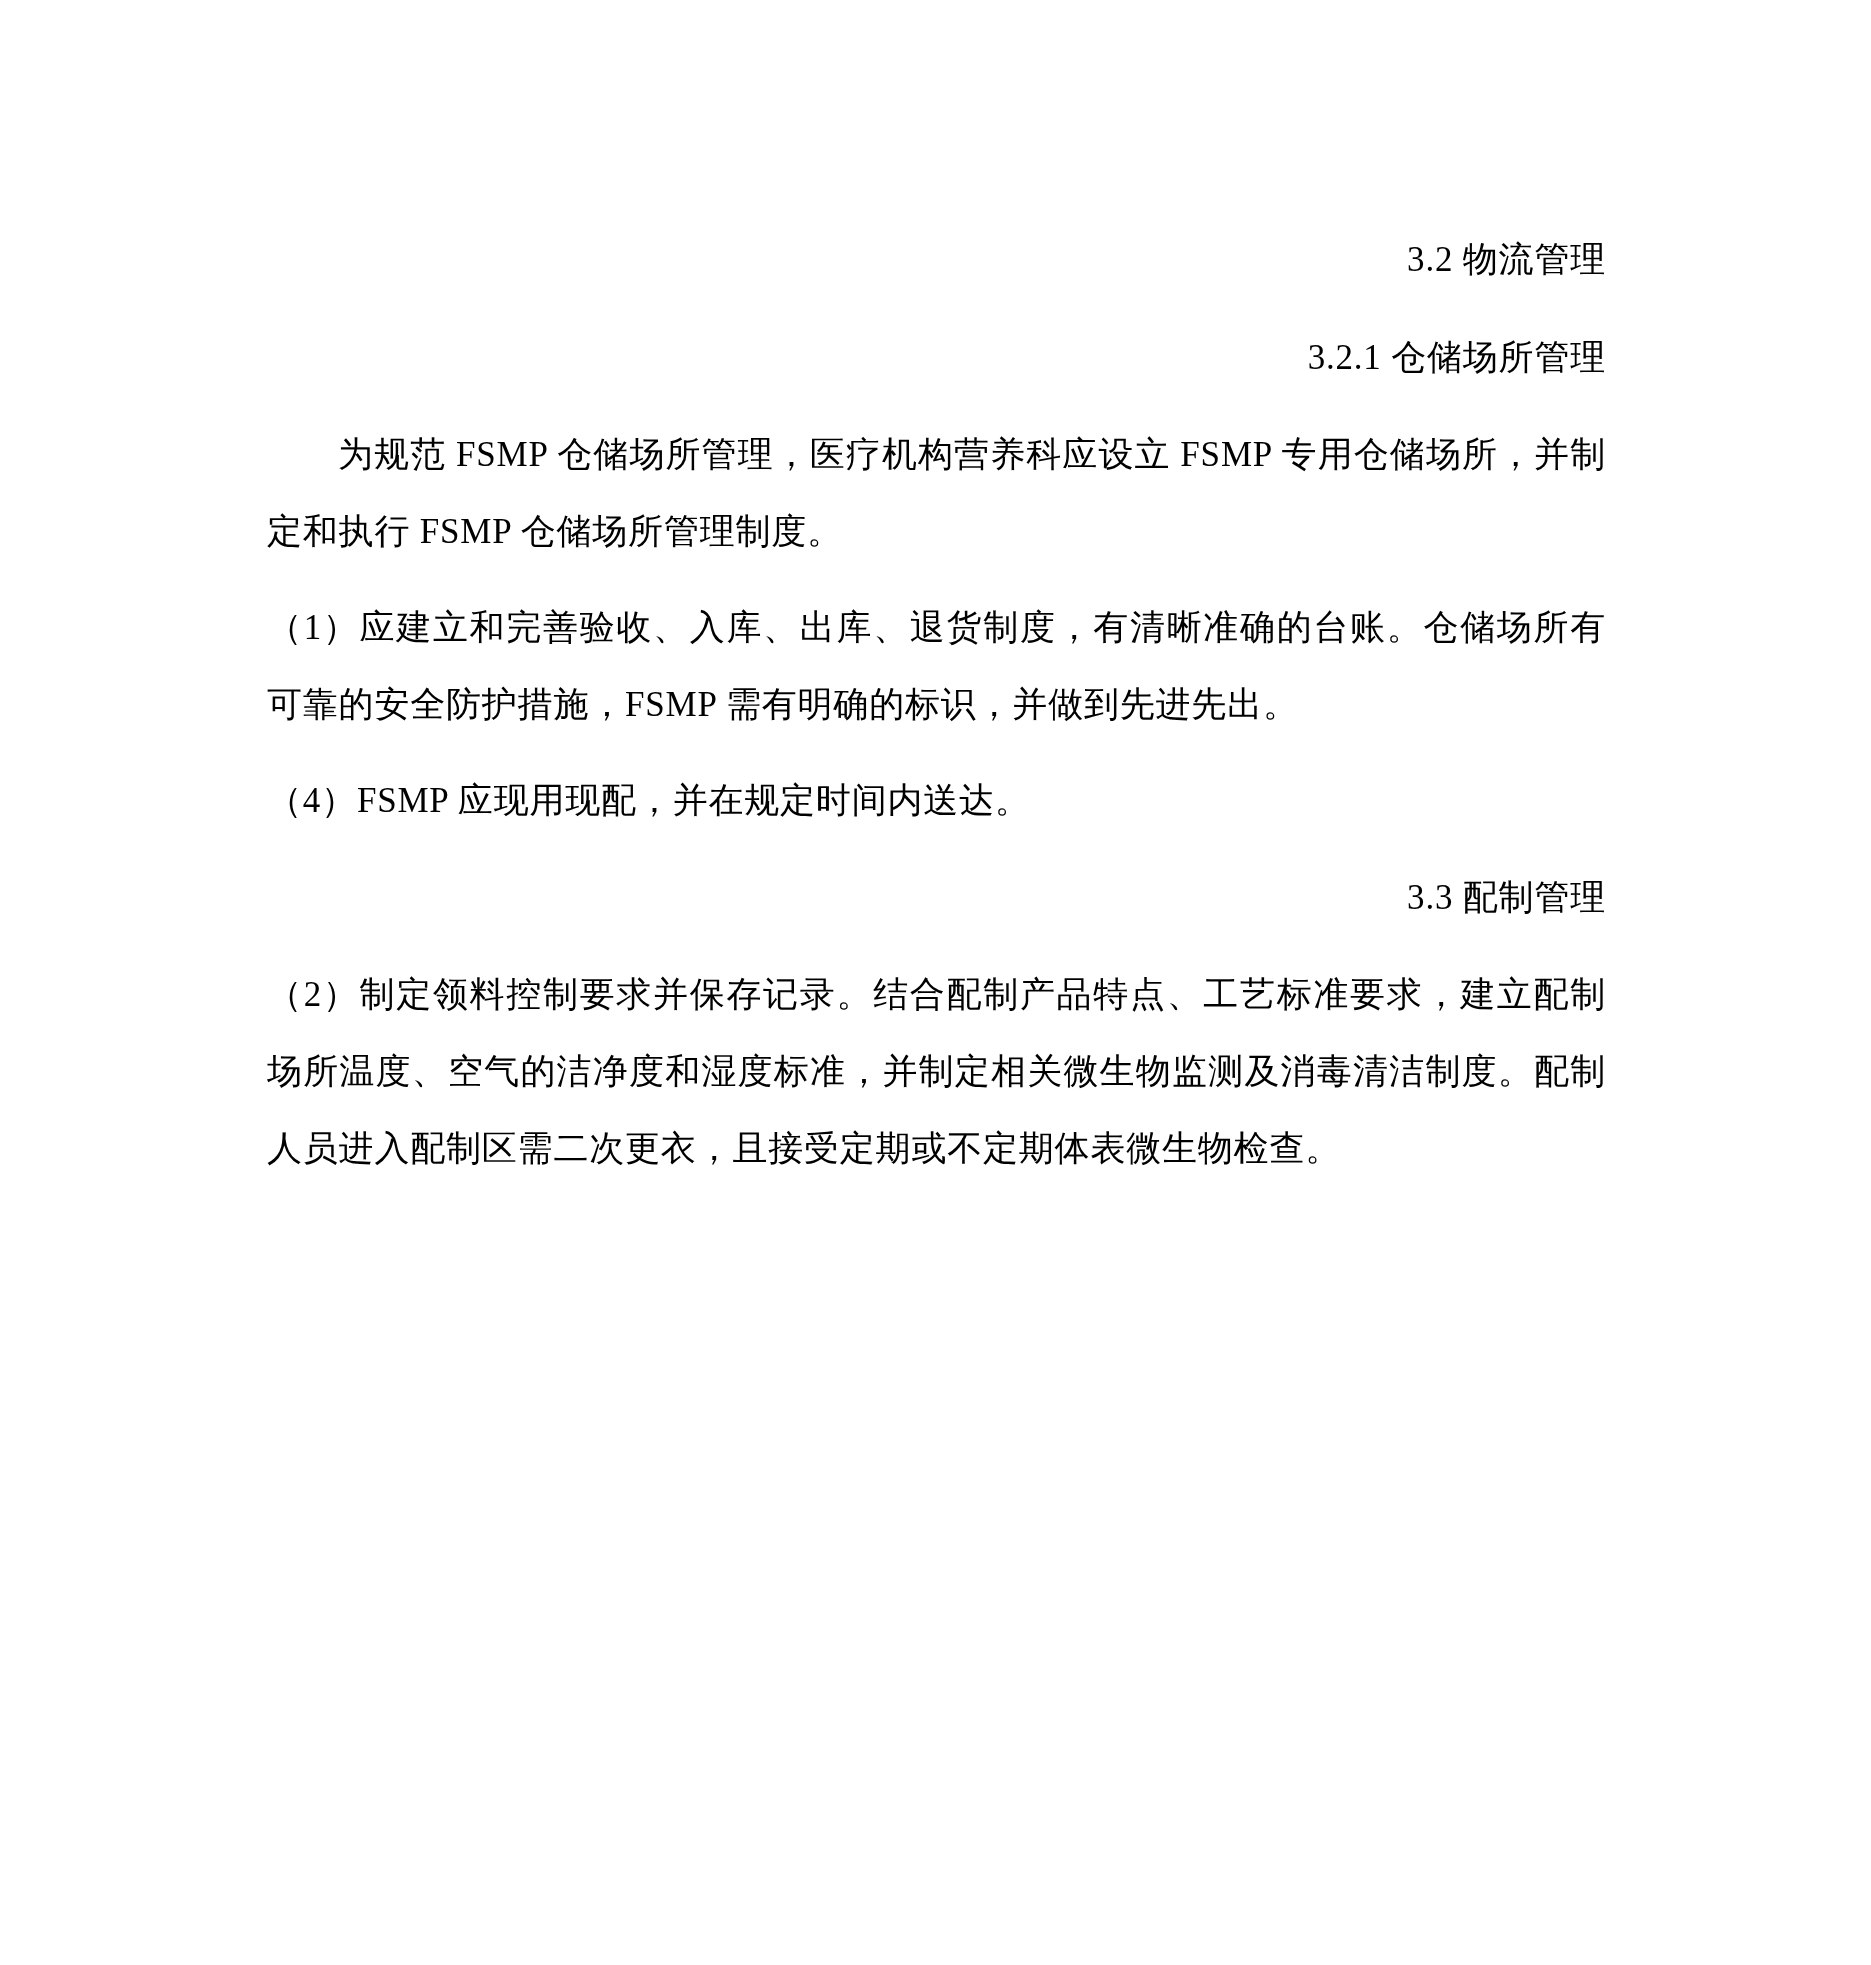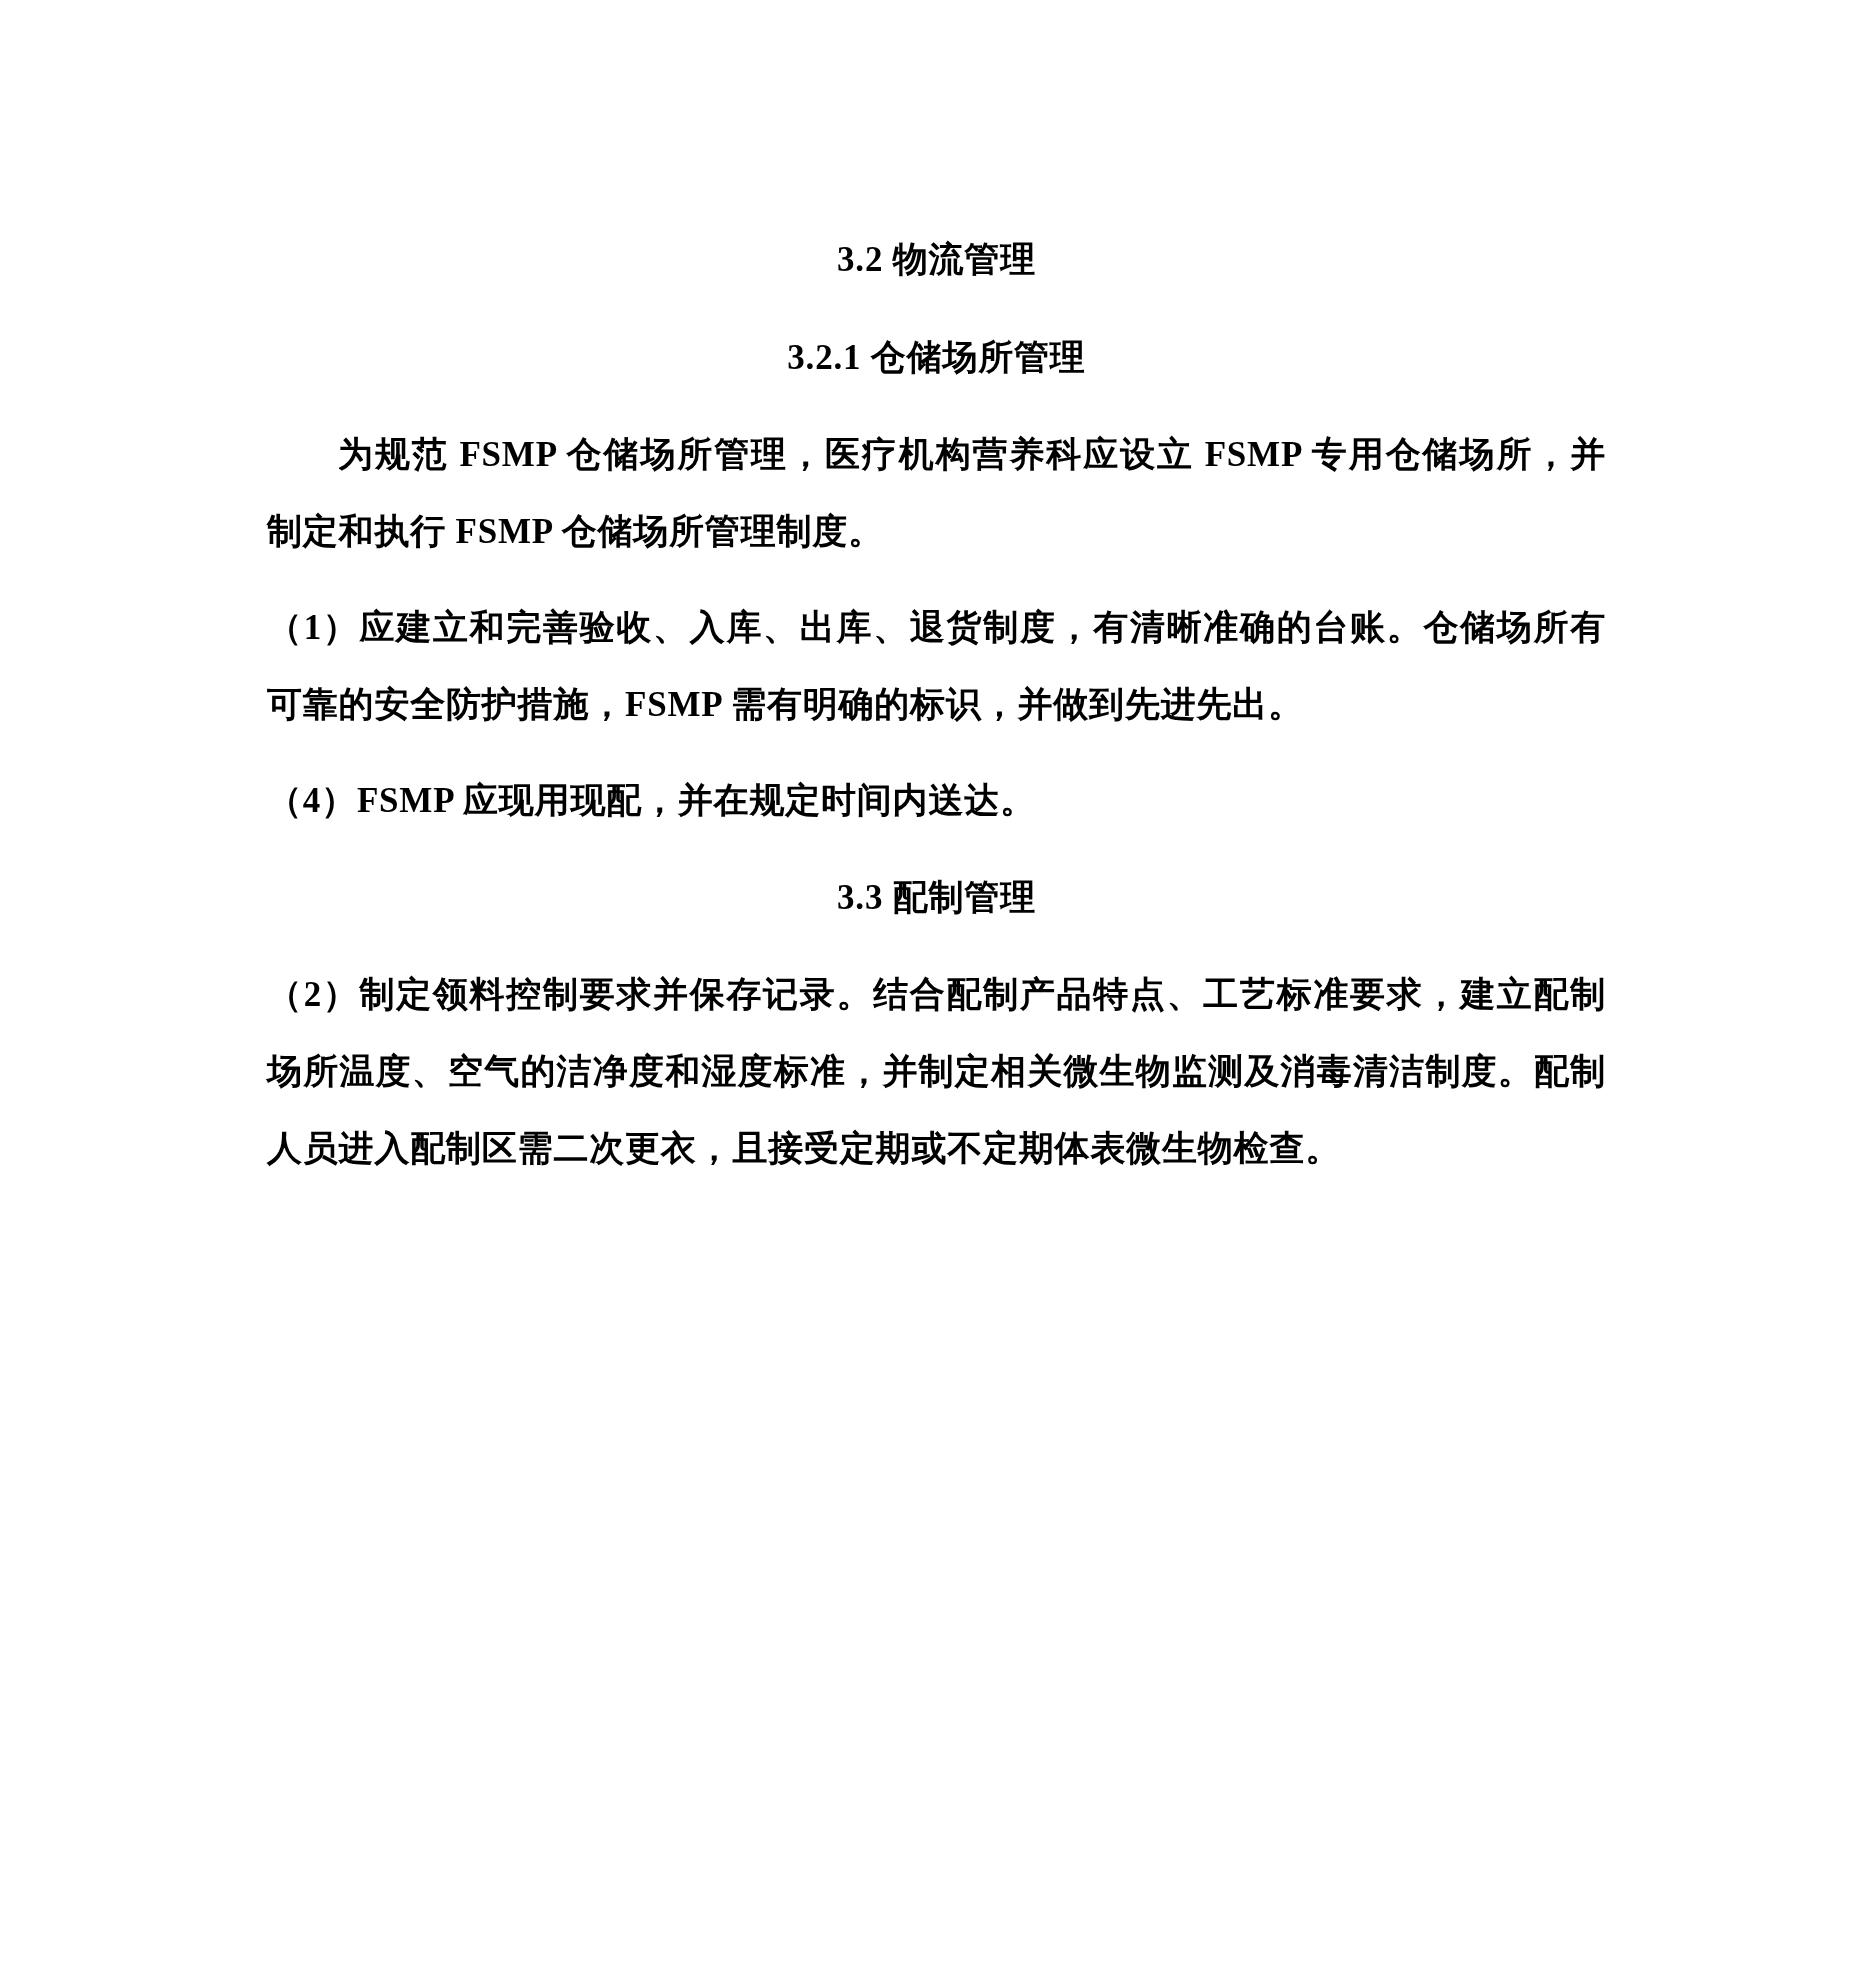--- a/index.html
+++ b/index.html
@@ -13,30 +13,30 @@
     height: 2647px;
     background: #ffffff;
     color: #000000;
     font-family: "Liberation Serif", "DejaVu Serif", serif;
     box-sizing: border-box;
     padding: 220px 266px 0 267px;
     overflow: hidden;
   }
   .heading {
     font-size: 35px;
-    font-weight: bold;
+    font-weight: normal;
     line-height: 79px;
     margin: 0 0 19px 0;
-    text-align: center;
+    text-align: right;
     letter-spacing: 0.8px;
     white-space: pre-wrap;
   }
   .para {
     font-size: 35px;
-    font-weight: bold;
+    font-weight: normal;
     line-height: 77px;
     margin: 0 0 19px 0;
     text-align: justify;
     letter-spacing: 0.8px;
   }
   .para.indent {
     text-indent: 71px;
   }
 </style>
 </head>

